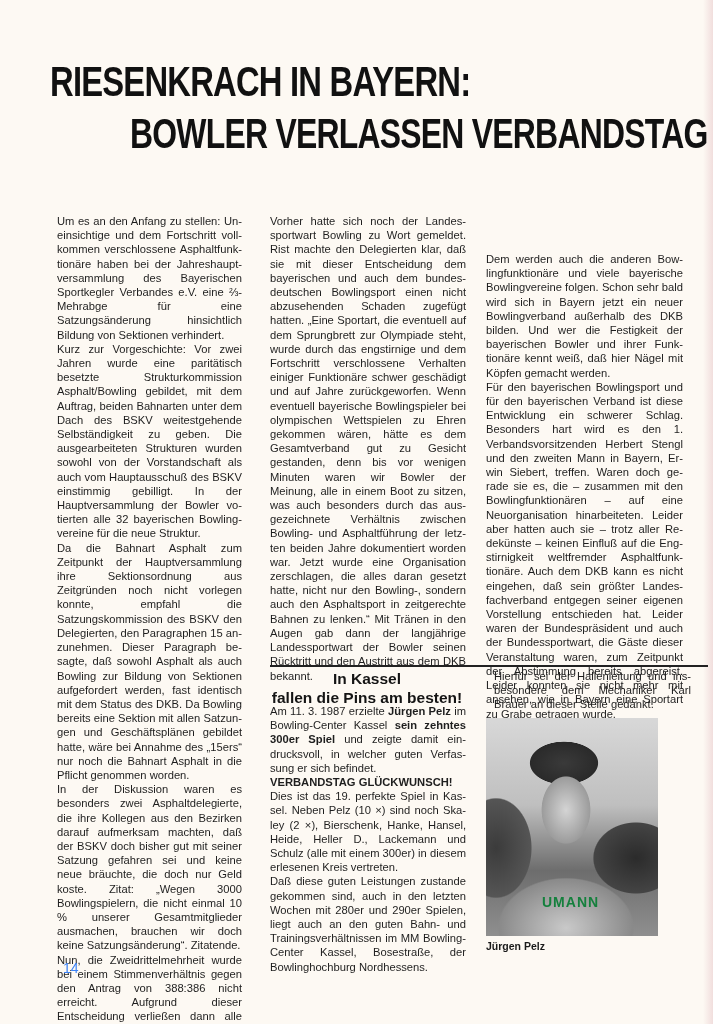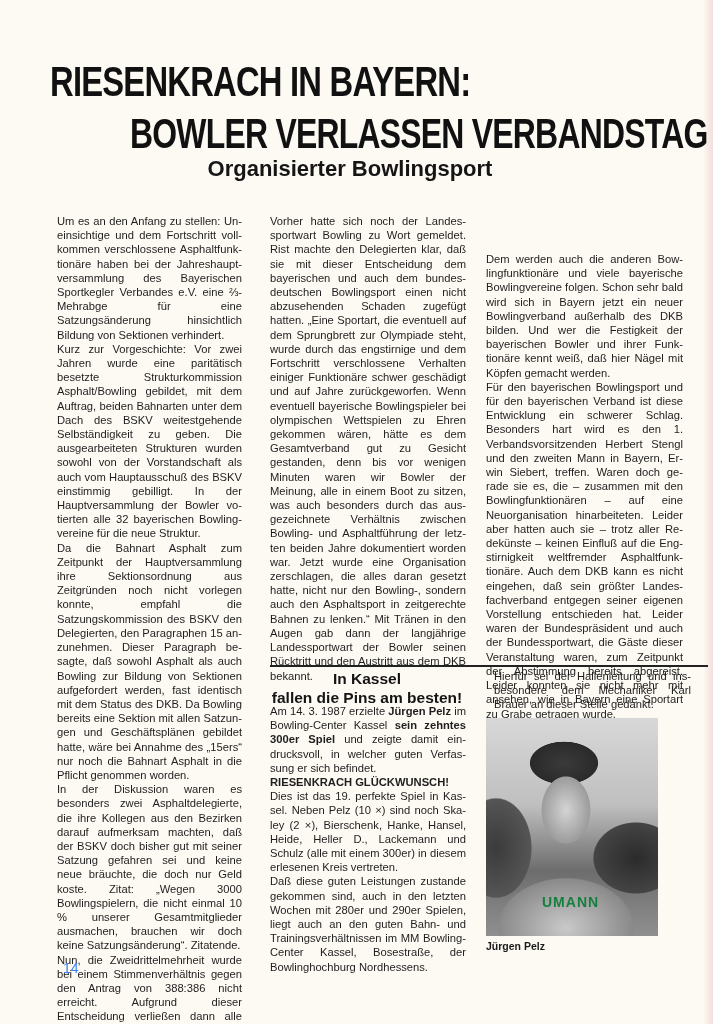--- a/index.html
+++ b/index.html
@@ -73,21 +73,20 @@
 </style>
 </head>
 <body>
 
 <div class="edge-shadow"></div>
 
 <h1 id="h1" class="headline">RIESENKRACH IN BAYERN:</h1>
 <h1 id="h2" class="headline">BOWLER VERLASSEN VERBANDSTAG</h1>
 
 <div class="subhead">
-  <div>Organisierter Bowlingsport</div>
 </div>
 
 <div id="col1" class="col">
   <p>Um es an den Anfang zu stellen: Un­einsichtige und dem Fortschritt voll­kommen verschlossene Asphaltfunk­tionäre haben bei der Jahreshaupt­versammlung des Bayerischen Sport­kegler Verbandes e.V. eine ⅔-Mehr­abge für eine Satzungsänderung hin­sichtlich Bildung von Sektionen ver­hindert.</p>
   <p>Kurz zur Vorgeschichte: Vor zwei Jah­ren wurde eine paritätisch besetzte Strukturkommission Asphalt/Bowling gebildet, mit dem Auftrag, beiden Bahnarten unter dem Dach des BSKV weitestgehende Selbständigkeit zu geben. Die ausgearbeiteten Struktu­ren wurden sowohl von der Vorstand­schaft als auch vom Hauptausschuß des BSKV einstimmig gebilligt. In der Hauptversammlung der Bowler vo­tierten alle 32 bayerischen Bowling­vereine für die neue Struktur.</p>
   <p>Da die Bahnart Asphalt zum Zeitpunkt der Hauptversammlung ihre Sek­tionsordnung aus Zeitgründen noch nicht vorlegen konnte, empfahl die Satzungskommission des BSKV den Delegierten, den Paragraphen 15 an­zunehmen. Dieser Paragraph be­sagte, daß sowohl Asphalt als auch Bowling zur Bildung von Sektionen aufgefordert werden, fast identisch mit dem Status des DKB. Da Bowling bereits eine Sektion mit allen Satzun­gen und Geschäftsplänen gebildet hatte, wäre bei Annahme des „15ers“ nur noch die Bahnart Asphalt in die Pflicht genommen worden.</p>
   <p>In der Diskussion waren es besonders zwei Asphaltdelegierte, die ihre Kolle­gen aus den Bezirken darauf aufmerk­sam machten, daß der BSKV doch bisher gut mit seiner Satzung gefah­ren sei und keine neue bräuchte, die doch nur Geld koste. Zitat: „Wegen 3000 Bowlingspielern, die nicht ein­mal 10 % unserer Gesamtmitglieder ausmachen, brauchen wir doch keine Satzungsänderung“. Zitatende.</p>
   <p>Nun, die Zweidrittelmehrheit wurde bei einem Stimmenverhältnis gegen den Antrag von 388:386 nicht erreicht. Aufgrund dieser Entscheidung verlie­ßen dann alle Bowlinglandesfunktio­näre und die vielen anwesenden Bow­lingsportvereine die Versammlung.</p>
 </div>
 
@@ -102,22 +101,22 @@
 </div>
 
 <div id="rule-main" class="rule"></div>
 
 <div class="kassel-title">
   <div>In Kassel</div>
   <div>fallen die Pins am besten!</div>
 </div>
 
 <div id="kassel-body" class="col">
-  <p><span>Am 14. 3. 1987 erzielte </span><b>Jürgen Pelz</b><span> im Bowling-Center Kassel </span><b>sein zehn­tes 300er Spiel</b><span> und zeigte damit ein­drucksvoll, in welcher guten Verfas­sung er sich befindet.</span></p>
-  <p><b>RIESENKRACH GLÜCKWUNSCH!</b></p>
+  <p><span>Am 11. 3. 1987 erzielte </span><b>Jürgen Pelz</b><span> im Bowling-Center Kassel </span><b>sein zehn­tes 300er Spiel</b><span> und zeigte damit ein­drucksvoll, in welcher guten Verfas­sung er sich befindet.</span></p>
+  <p><b>VERBANDSTAG GLÜCKWUNSCH!</b></p>
   <p>Dies ist das 19. perfekte Spiel in Kas­sel. Neben Pelz (10 ×) sind noch Ska­ley (2 ×), Bierschenk, Hanke, Hansel, Heide, Heller D., Lackemann und Schulz (alle mit einem 300er) in die­sem erlesenen Kreis vertreten.</p>
   <p>Daß diese guten Leistungen zustande gekommen sind, auch in den letzten Wochen mit 280er und 290er Spielen, liegt auch an den guten Bahn- und Trainingsverhältnissen im MM Bow­ling-Center Kassel, Bosestraße, der Bowlinghochburg Nordhessens.</p>
 </div>
 
 <div id="right-lower" class="col">
   <p>Hierfür sei der Hallenleitung und ins­besondere dem Mechaniker Karl Brauer an dieser Stelle gedankt.</p>
 </div>
 
 <div class="photo"></div>
 <div class="photo-brand">UMANN</div>

